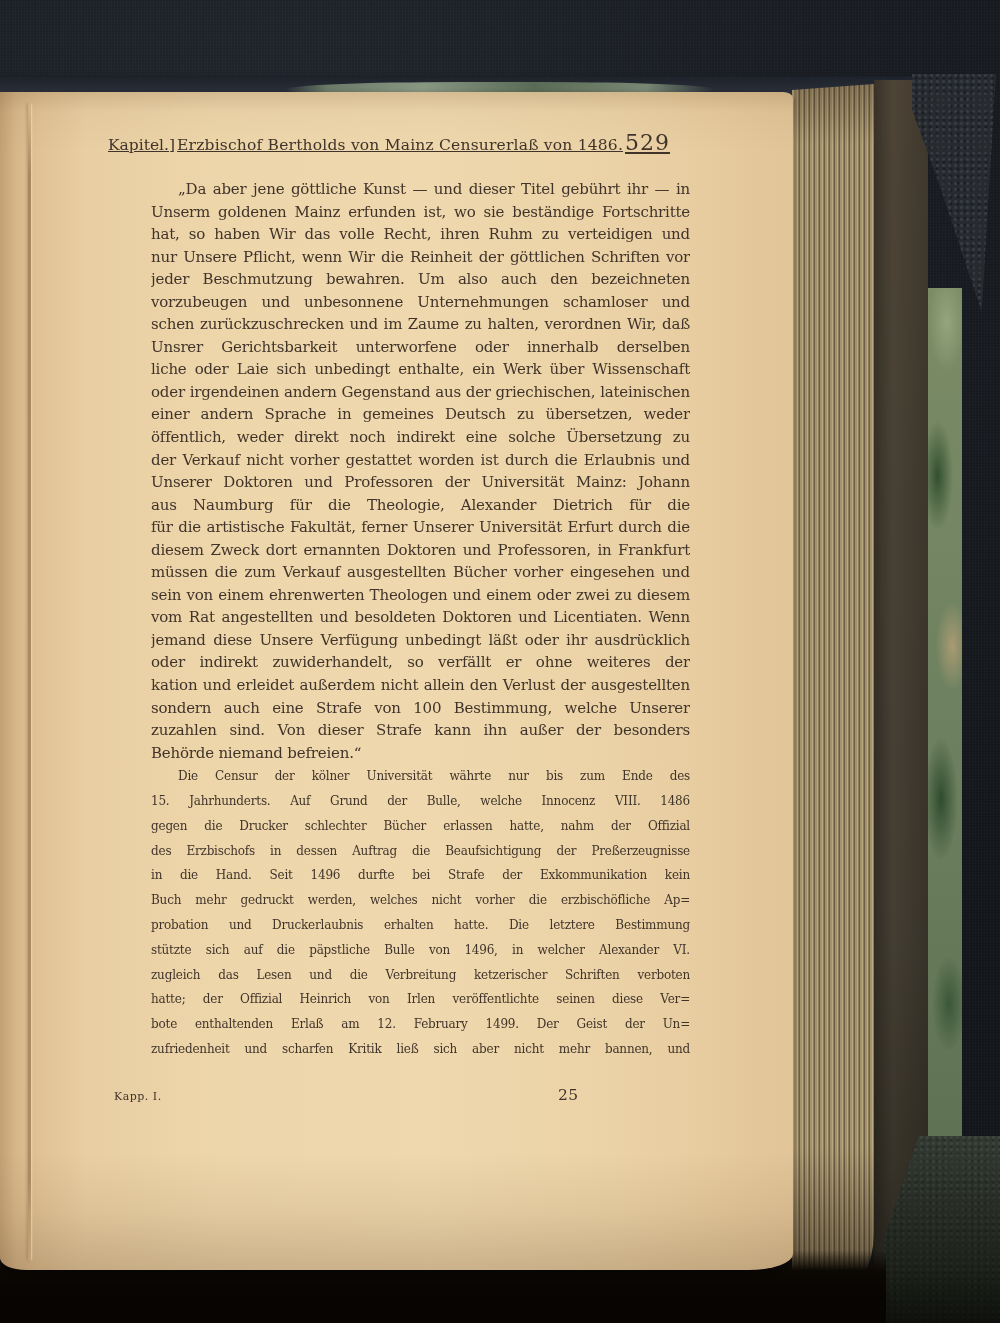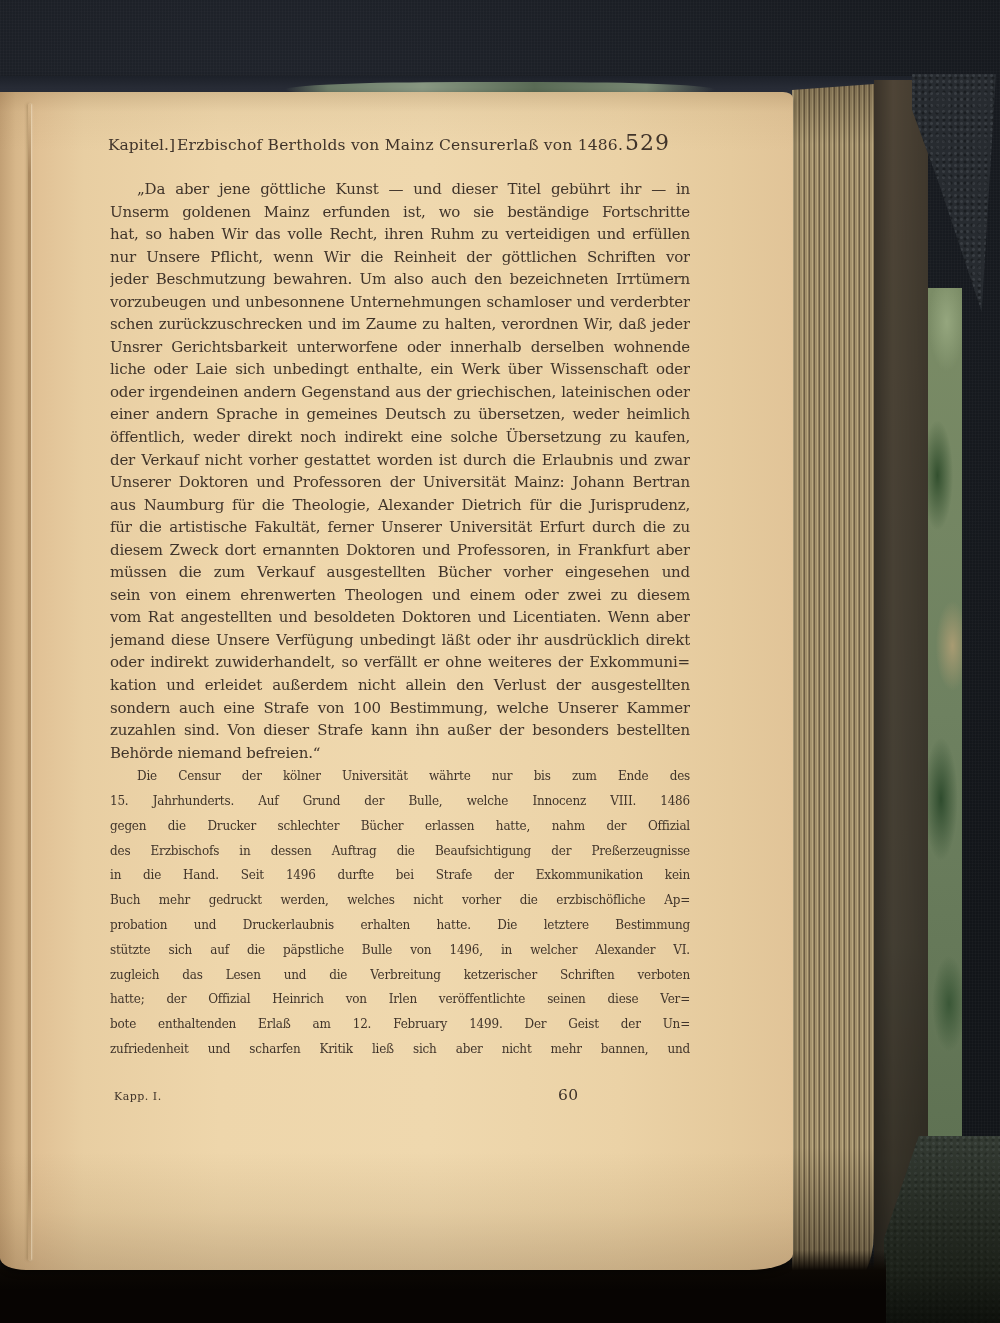--- a/index.html
+++ b/index.html
@@ -78,26 +78,26 @@
                       rgba(120,88,48,0) 1060px, rgba(115,85,45,0.10) 1120px, rgba(95,65,35,0.25) 100%),
       linear-gradient(90deg, #c2a075 0px, #d7b78a 16px, #e1c296 40px, #e8cea2 84px,
                       var(--paper,#eed6ab) 220px, #efd8ae 430px, #ebd2a6 620px, #e5ca9d 730px, #e1c498 100%);
     box-shadow:0 3px 6px rgba(0,0,0,0.45);}
   .gutter-crease{position:absolute;left:28px;top:12px;bottom:10px;width:3px;z-index:1;
     background:linear-gradient(180deg, transparent, rgba(125,92,55,0.55) 6%, rgba(125,92,55,0.5) 93%, transparent);
     box-shadow:1px 0 2px rgba(255,246,226,0.55), -1px 0 3px rgba(95,65,32,0.35);}
 
   .running-head{position:absolute;left:108px;top:38px;width:562px;z-index:2;
     display:flex;justify-content:space-between;align-items:baseline;
-    color:var(--ink,#40342a);font-size:15.5px;}
+    color:var(--ink,#40342a);font-size:15.5px;text-decoration:underline;}
   .running-head .title{letter-spacing:0.2px;}
   .running-head .pagenum{font-size:22px;letter-spacing:1px;}
 
   .text-body{position:absolute;left:110px;top:86px;width:580px;z-index:2;color:var(--ink,#40342a);}
-  .line{text-align:justify;text-align-last:justify;overflow:hidden;}
+  .line{text-align:justify;text-align-last:justify;overflow:hidden;margin-left:41px;}
   .para1 .line{height:22.55px;line-height:22.55px;font-size:15px;letter-spacing:-0.2px;}
   .para2 .line{height:24.8px;line-height:24.8px;font-size:12px;letter-spacing:-0.2px;}
   .line.indent{padding-left:27px;}
   .line.last{text-align-last:left;}
 
   .page-footer{position:absolute;left:0;top:994px;width:793px;height:24px;z-index:2;color:var(--ink,#40342a);}
   .page-footer .sig{position:absolute;left:114px;top:4px;font-size:11px;letter-spacing:0.5px;}
   .page-footer .sheet{position:absolute;left:558px;top:0;font-size:15.5px;letter-spacing:0.5px;}
 </style>
 </head>
@@ -163,16 +163,16 @@
           <div class="line">stützte sich auf die päpstliche Bulle von 1496, in welcher Alexander VI.</div>
           <div class="line">zugleich das Lesen und die Verbreitung ketzerischer Schriften verboten</div>
           <div class="line">hatte; der Offizial Heinrich von Irlen veröffentlichte seinen diese Ver=</div>
           <div class="line">bote enthaltenden Erlaß am 12. February 1499.  Der Geist der Un=</div>
           <div class="line">zufriedenheit und scharfen Kritik ließ sich aber nicht mehr bannen, und</div>
         </div>
       </div>
 
     <div class="page-footer">
       <span class="sig">Kapp. I.</span>
-      <span class="sheet">60</span>
+      <span class="sheet">25</span>
     </div>
   </div>
 </div>
 
 </body></html>

